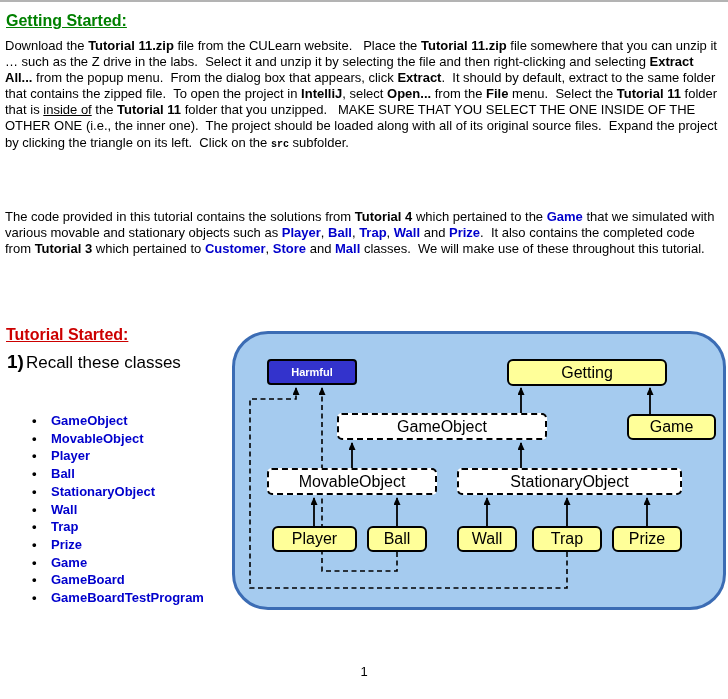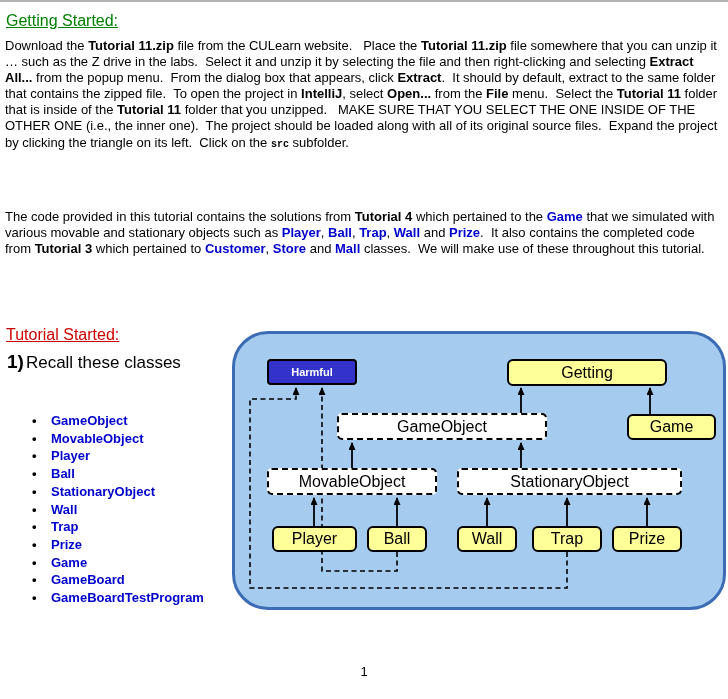--- a/index.html
+++ b/index.html
@@ -1,27 +1,27 @@
 <!DOCTYPE html>
 <html style="--heading-green: #008000; --heading-red: #CC0000; --class-blue: #0000CC; --d-panel-bg: #A5CBEF; --d-panel-border: #3B6CB4; --d-class-fill: #FFFF99; --d-abstract-fill: #FFFFFF; --d-interface-fill: #3333CC; --d-interface-text: #FFFFFF;"><head>
 <meta charset="utf-8">
 <style>
   html,body{margin:0;padding:0;}
   body{width:728px;height:699px;position:relative;background:#ffffff;
        font-family:"Liberation Sans",sans-serif;color:#000;overflow:hidden;}
   .top-rule{position:absolute;top:0;left:0;width:728px;height:2px;background:#b3b3b3;}
-  .heading{position:absolute;margin:0;font-size:16px;font-weight:normal;text-decoration:underline;}
+  .heading{position:absolute;margin:0;font-size:16px;font-weight:bold;text-decoration:underline;}
   .h-green{left:6px;top:12px;color:var(--heading-green,#008000);}
   .h-red{left:6px;top:326px;color:var(--heading-red,#cc0000);}
   .para{position:absolute;left:5px;width:719px;margin:0;font-size:13px;line-height:16.1px;white-space:pre-wrap;}
   .p1{top:38px;}
   .p2{top:209px;}
   .bold{font-weight:bold;}
   .bold-blue{font-weight:bold;color:var(--class-blue,#0000cc);}
-  .underline{}
+  .underline{text-decoration:underline;}
   .code{font-family:Liberation Mono, monospace;font-weight:bold;font-size:10px;}
   .problem{position:absolute;left:7px;top:351px;display:flex;align-items:baseline;}
   .problem-num{font-size:19px;font-weight:bold;}
   .problem-text{font-size:17px;margin-left:2px;}
   .class-list{position:absolute;left:30px;top:412px;list-style:none;margin:0;padding:0;}
   .class-list li{position:relative;padding-left:21px;font-size:13px;font-weight:bold;
                  color:var(--class-blue,#0000cc);line-height:17.7px;}
   .class-list li::before{content:"\2022";position:absolute;left:2px;color:#000;}
   .diagram{position:absolute;left:232px;top:331px;width:494px;height:279px;box-sizing:border-box;
            background:var(--d-panel-bg,#a5cbef);border:3px solid var(--d-panel-border,#3b6cb4);

